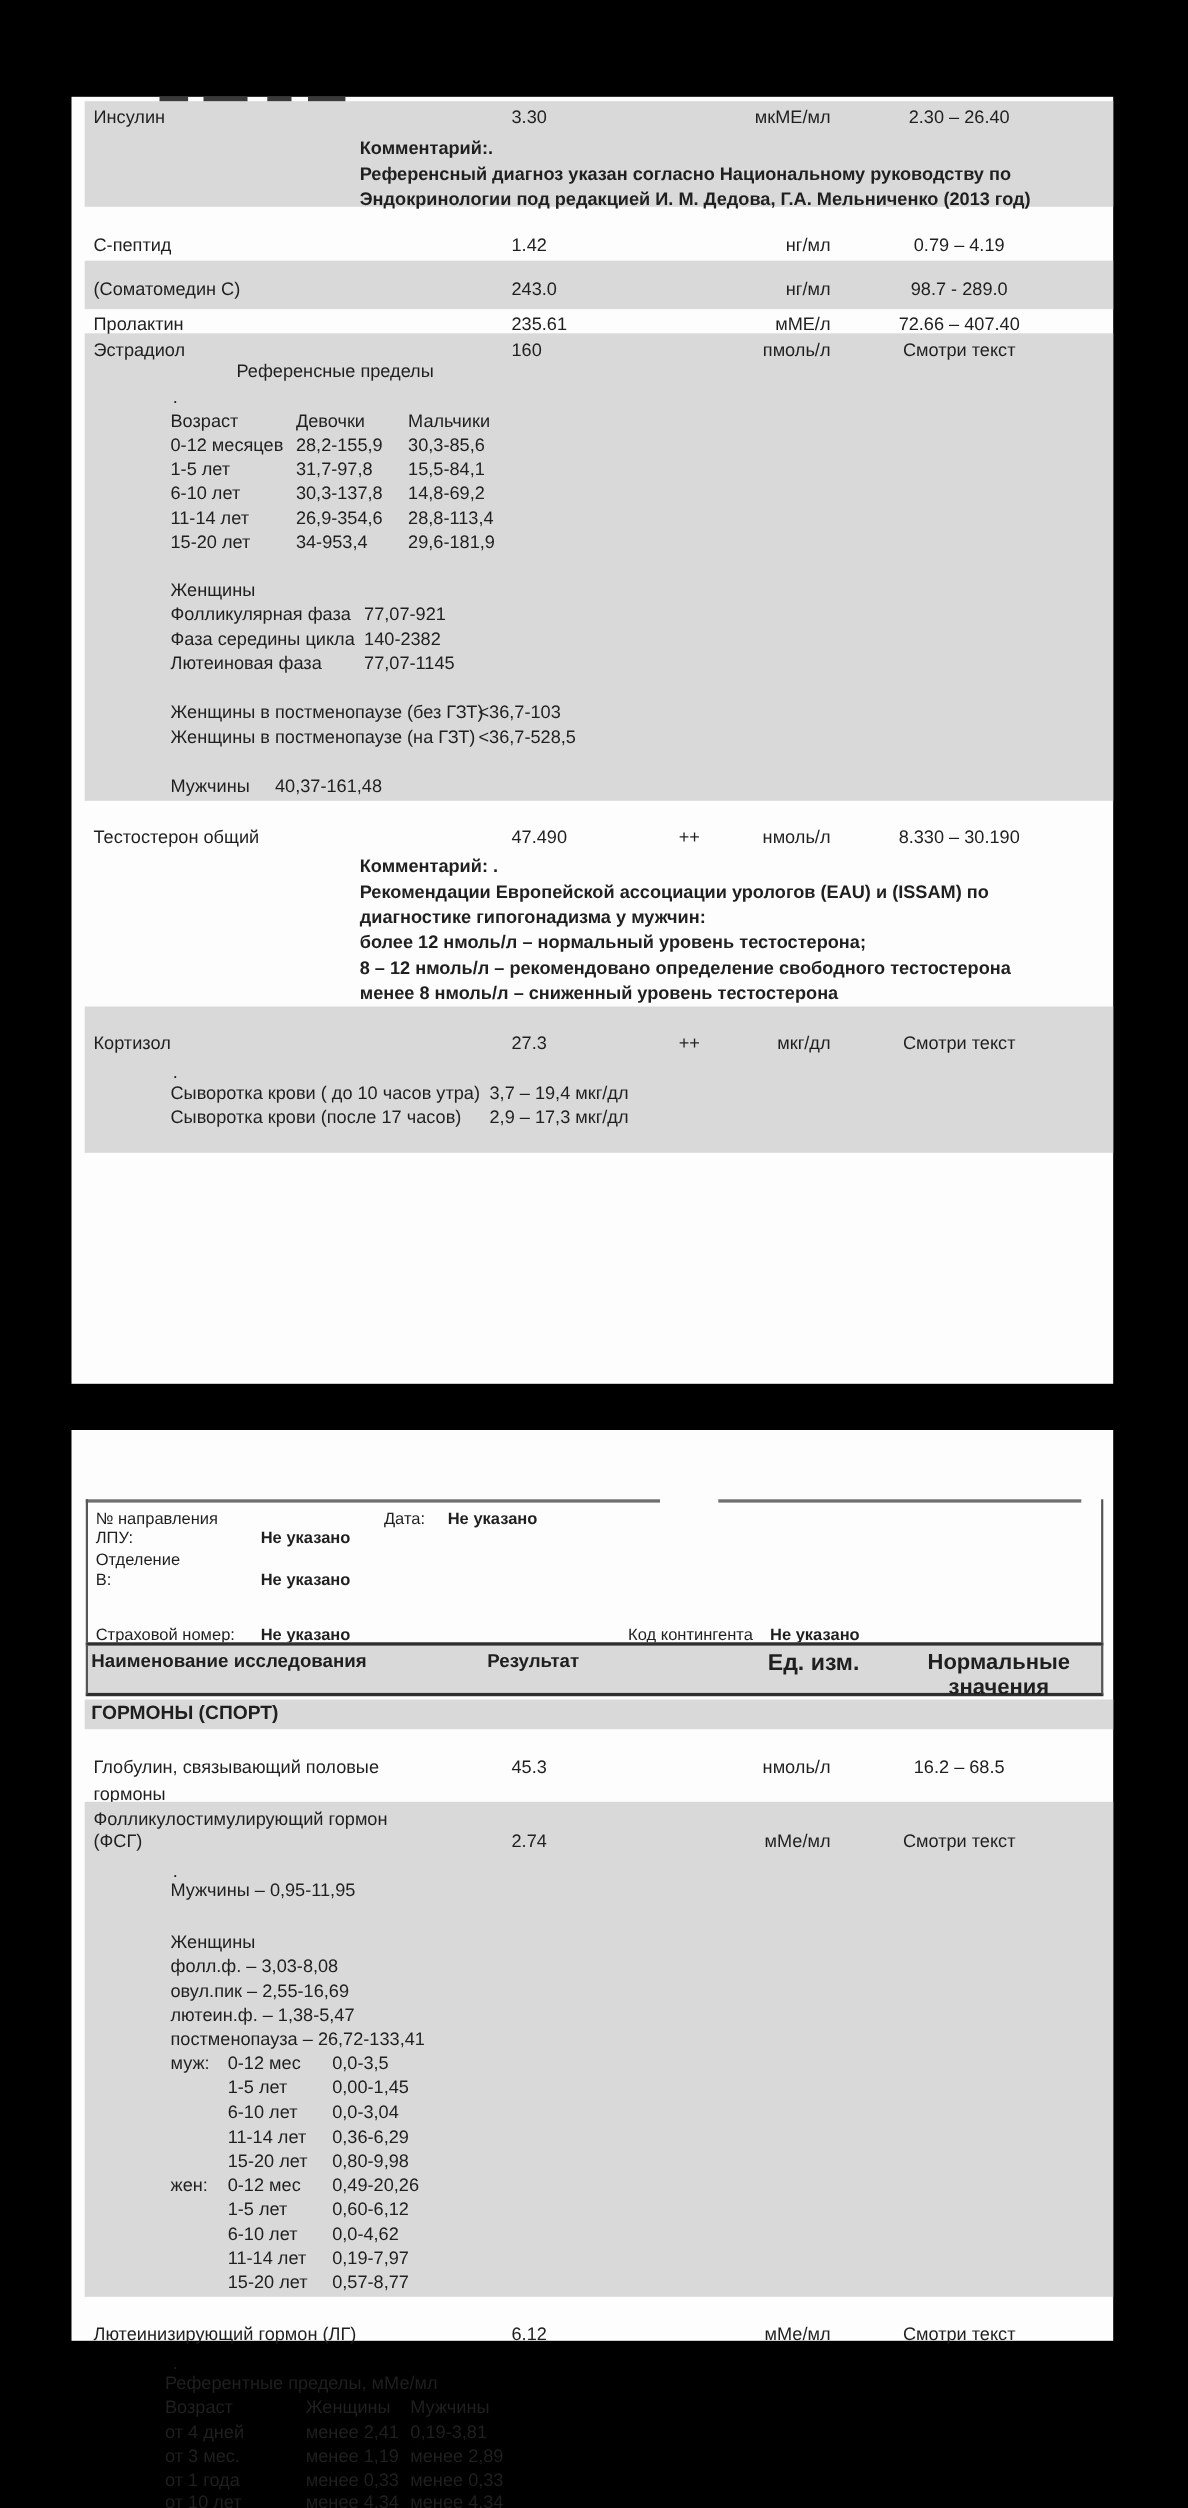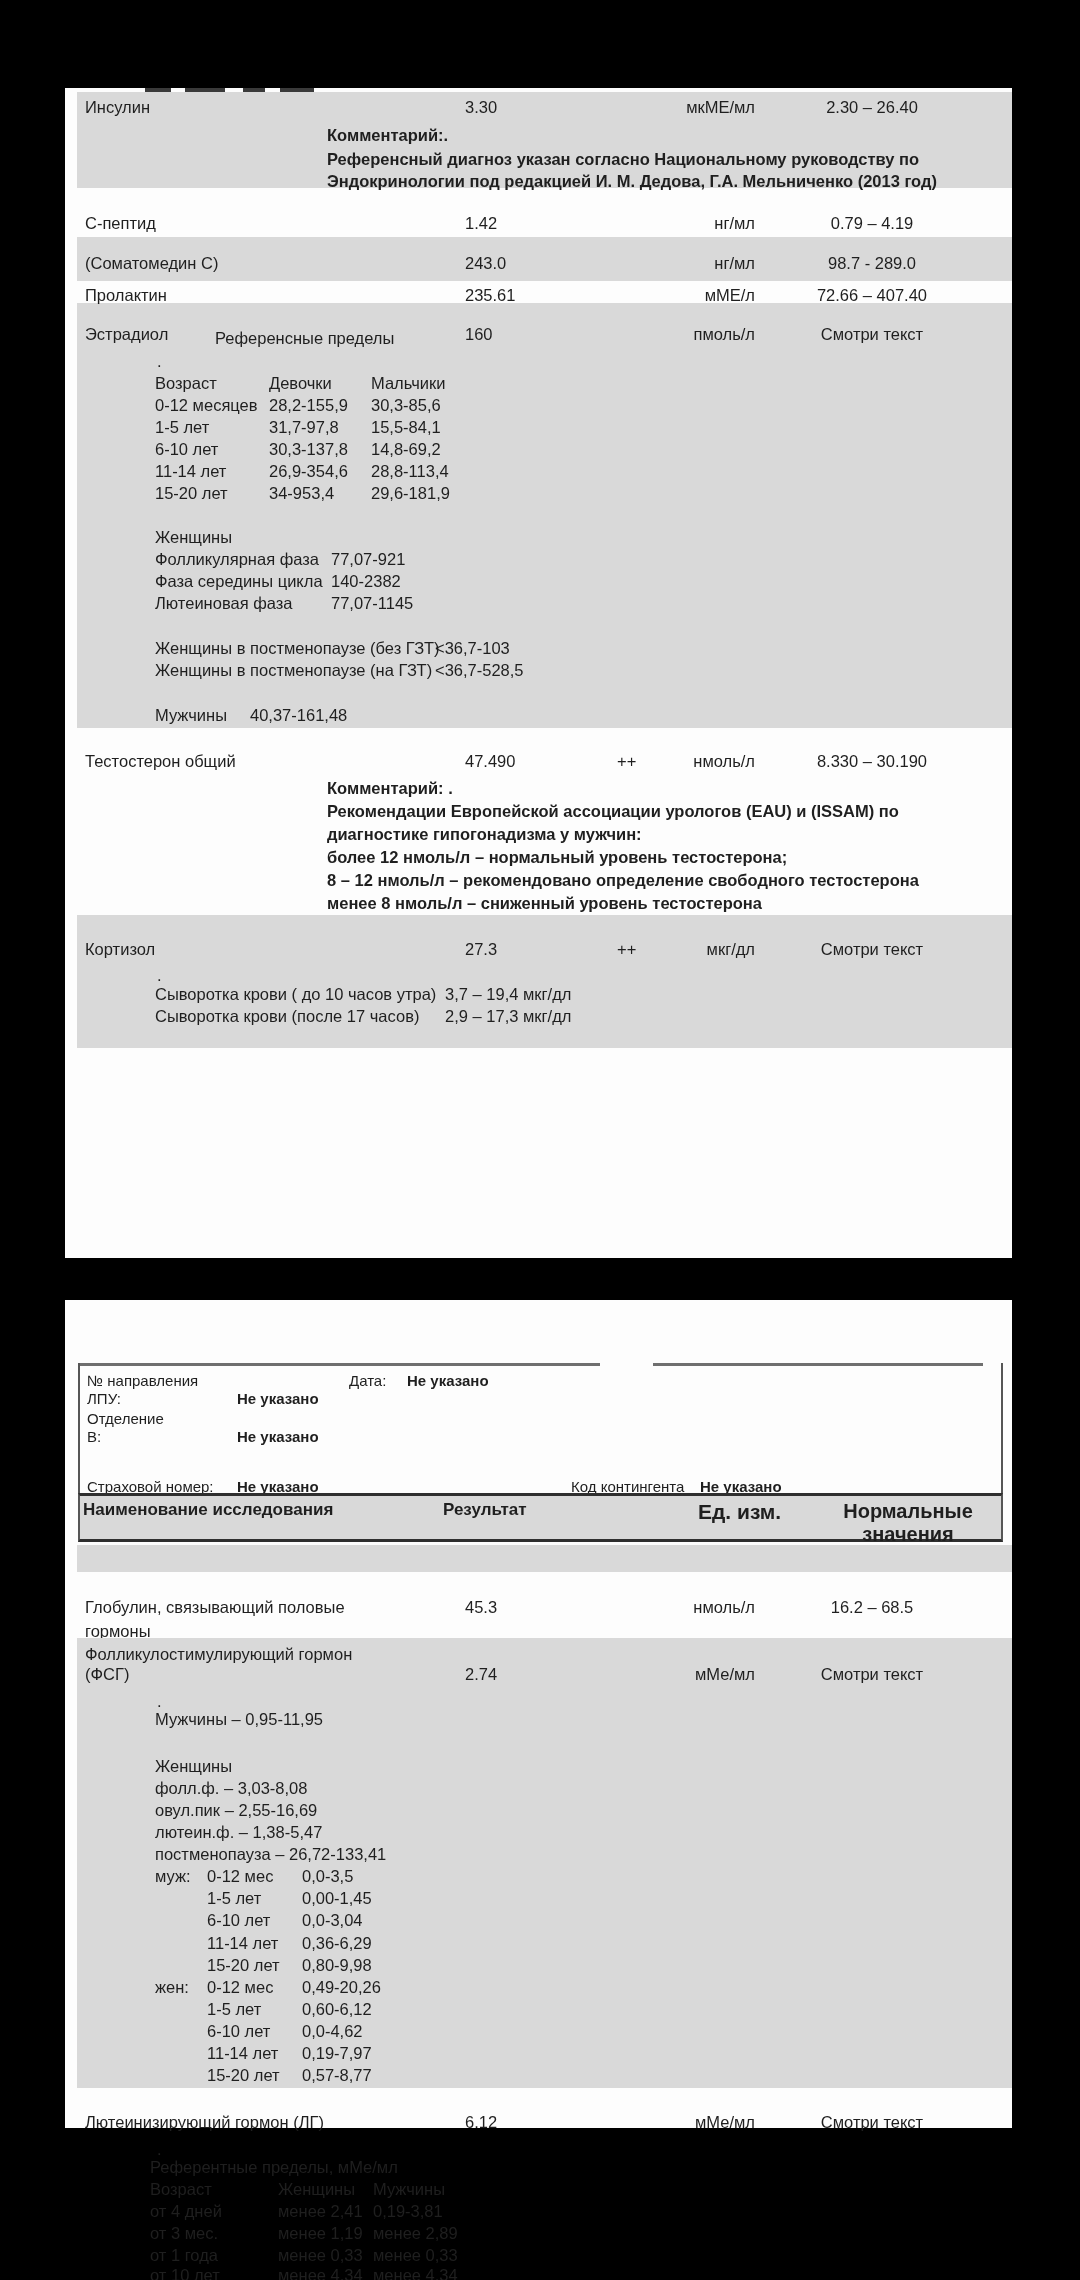--- a/index.html
+++ b/index.html
@@ -90,21 +90,21 @@
     <span class="cg">98.7 - 289.0</span>
   </div>
 
   <div class="ln" style="top:198px">
     <span class="cn">Пролактин</span>
     <span class="crv">235.61</span>
     <span class="cu">мМЕ/л</span>
     <span class="cg">72.66 – 407.40</span>
   </div>
 
-  <div class="ln" style="top:237px">
+  <div class="ln" style="top:222px">
     <span class="cn">Эстрадиол</span>
     <span class="crv">160</span>
     <span class="cu">пмоль/л</span>
     <span class="cg">Смотри текст</span>
   </div>
   <div class="ln" style="top:241px">
     <span style="left:150px">Референсные пределы</span>
     </div>
   <div class="ln" style="top:264px">
     <span class="dot">.</span>
@@ -248,20 +248,23 @@
     <span class="chn">Наименование исследования</span>
     <span class="chr">Результат</span>
     <span class="chu">Ед. изм.</span>
     <span class="chg">Нормальные</span>
     </div>
   <div class="ln" style="top:223px">
     <span class="chg">значения</span>
     </div>
 
   <div class="secbar"></div>
+  <div class="ln" style="top:247px">
+    <span class="sect">ГОРМОНЫ (СПОРТ)</span>
+    </div>
 
   <div class="ln" style="top:298px">
     <span class="cn">Глобулин, связывающий половые</span>
     <span class="crv">45.3</span>
     <span class="cu">нмоль/л</span>
     <span class="cg">16.2 – 68.5</span>
     </div>
   <div class="ln" style="top:322px">
     <span class="cn">гормоны</span>
     </div>

